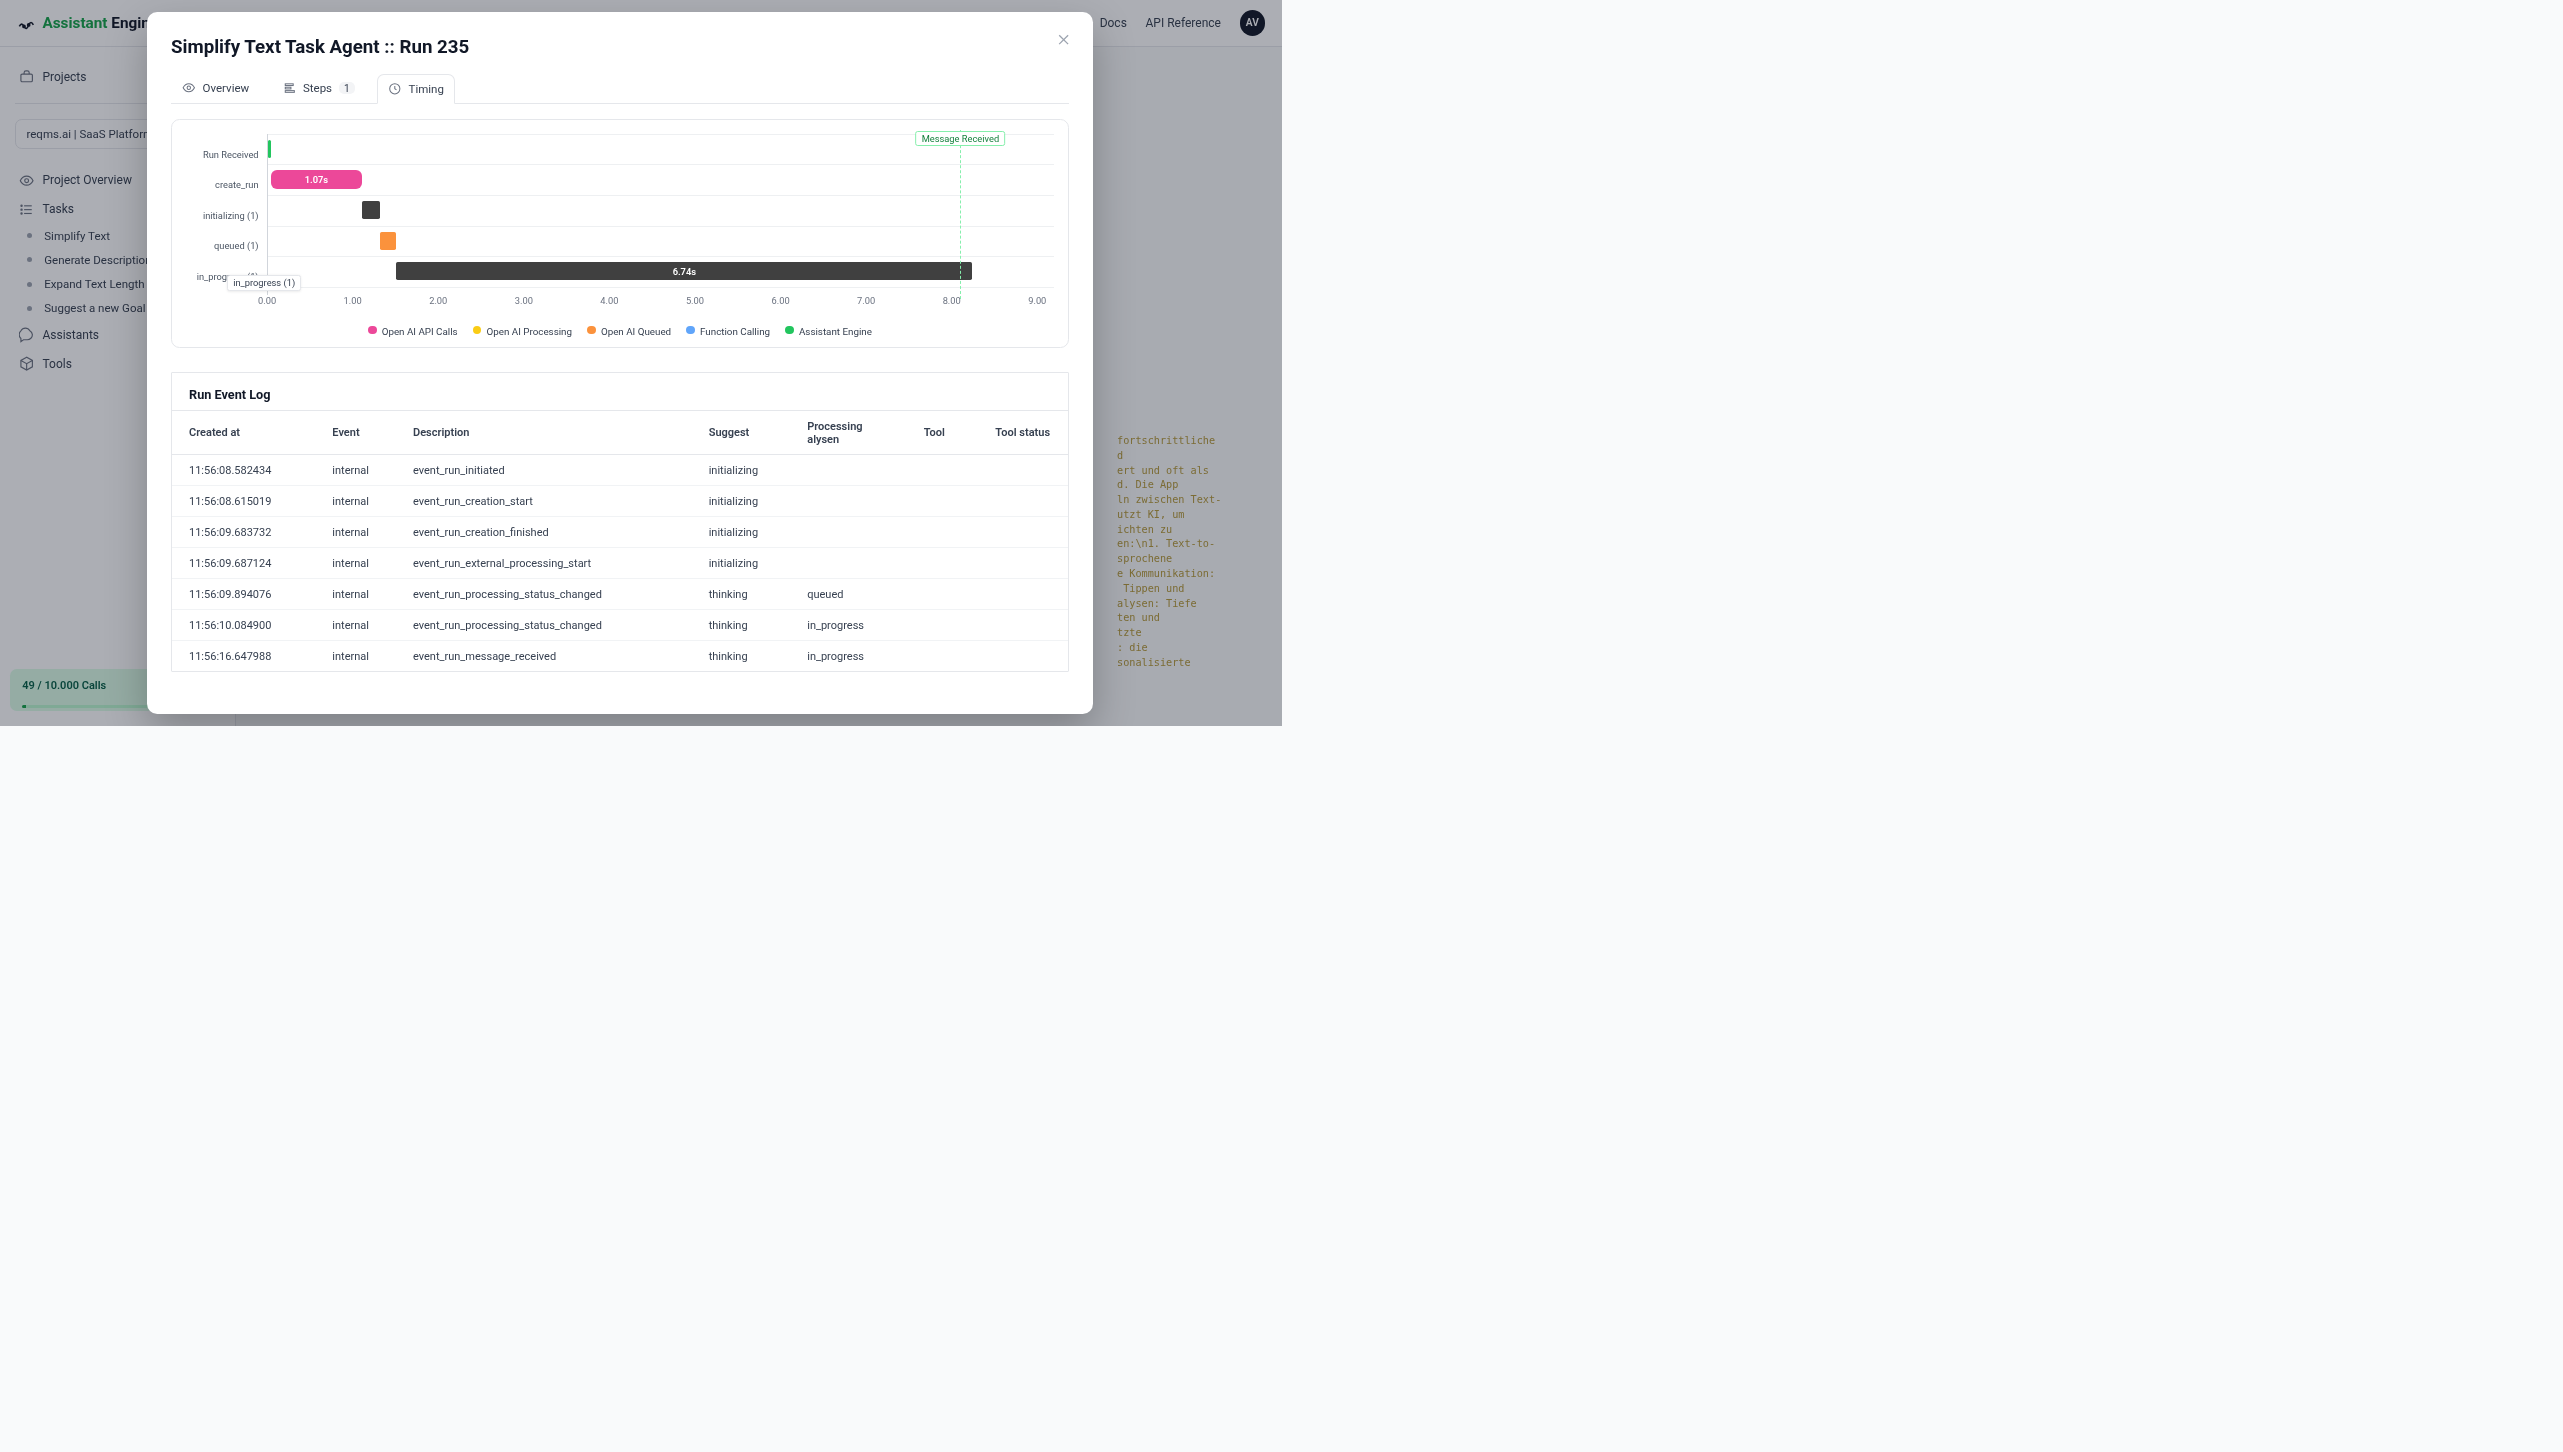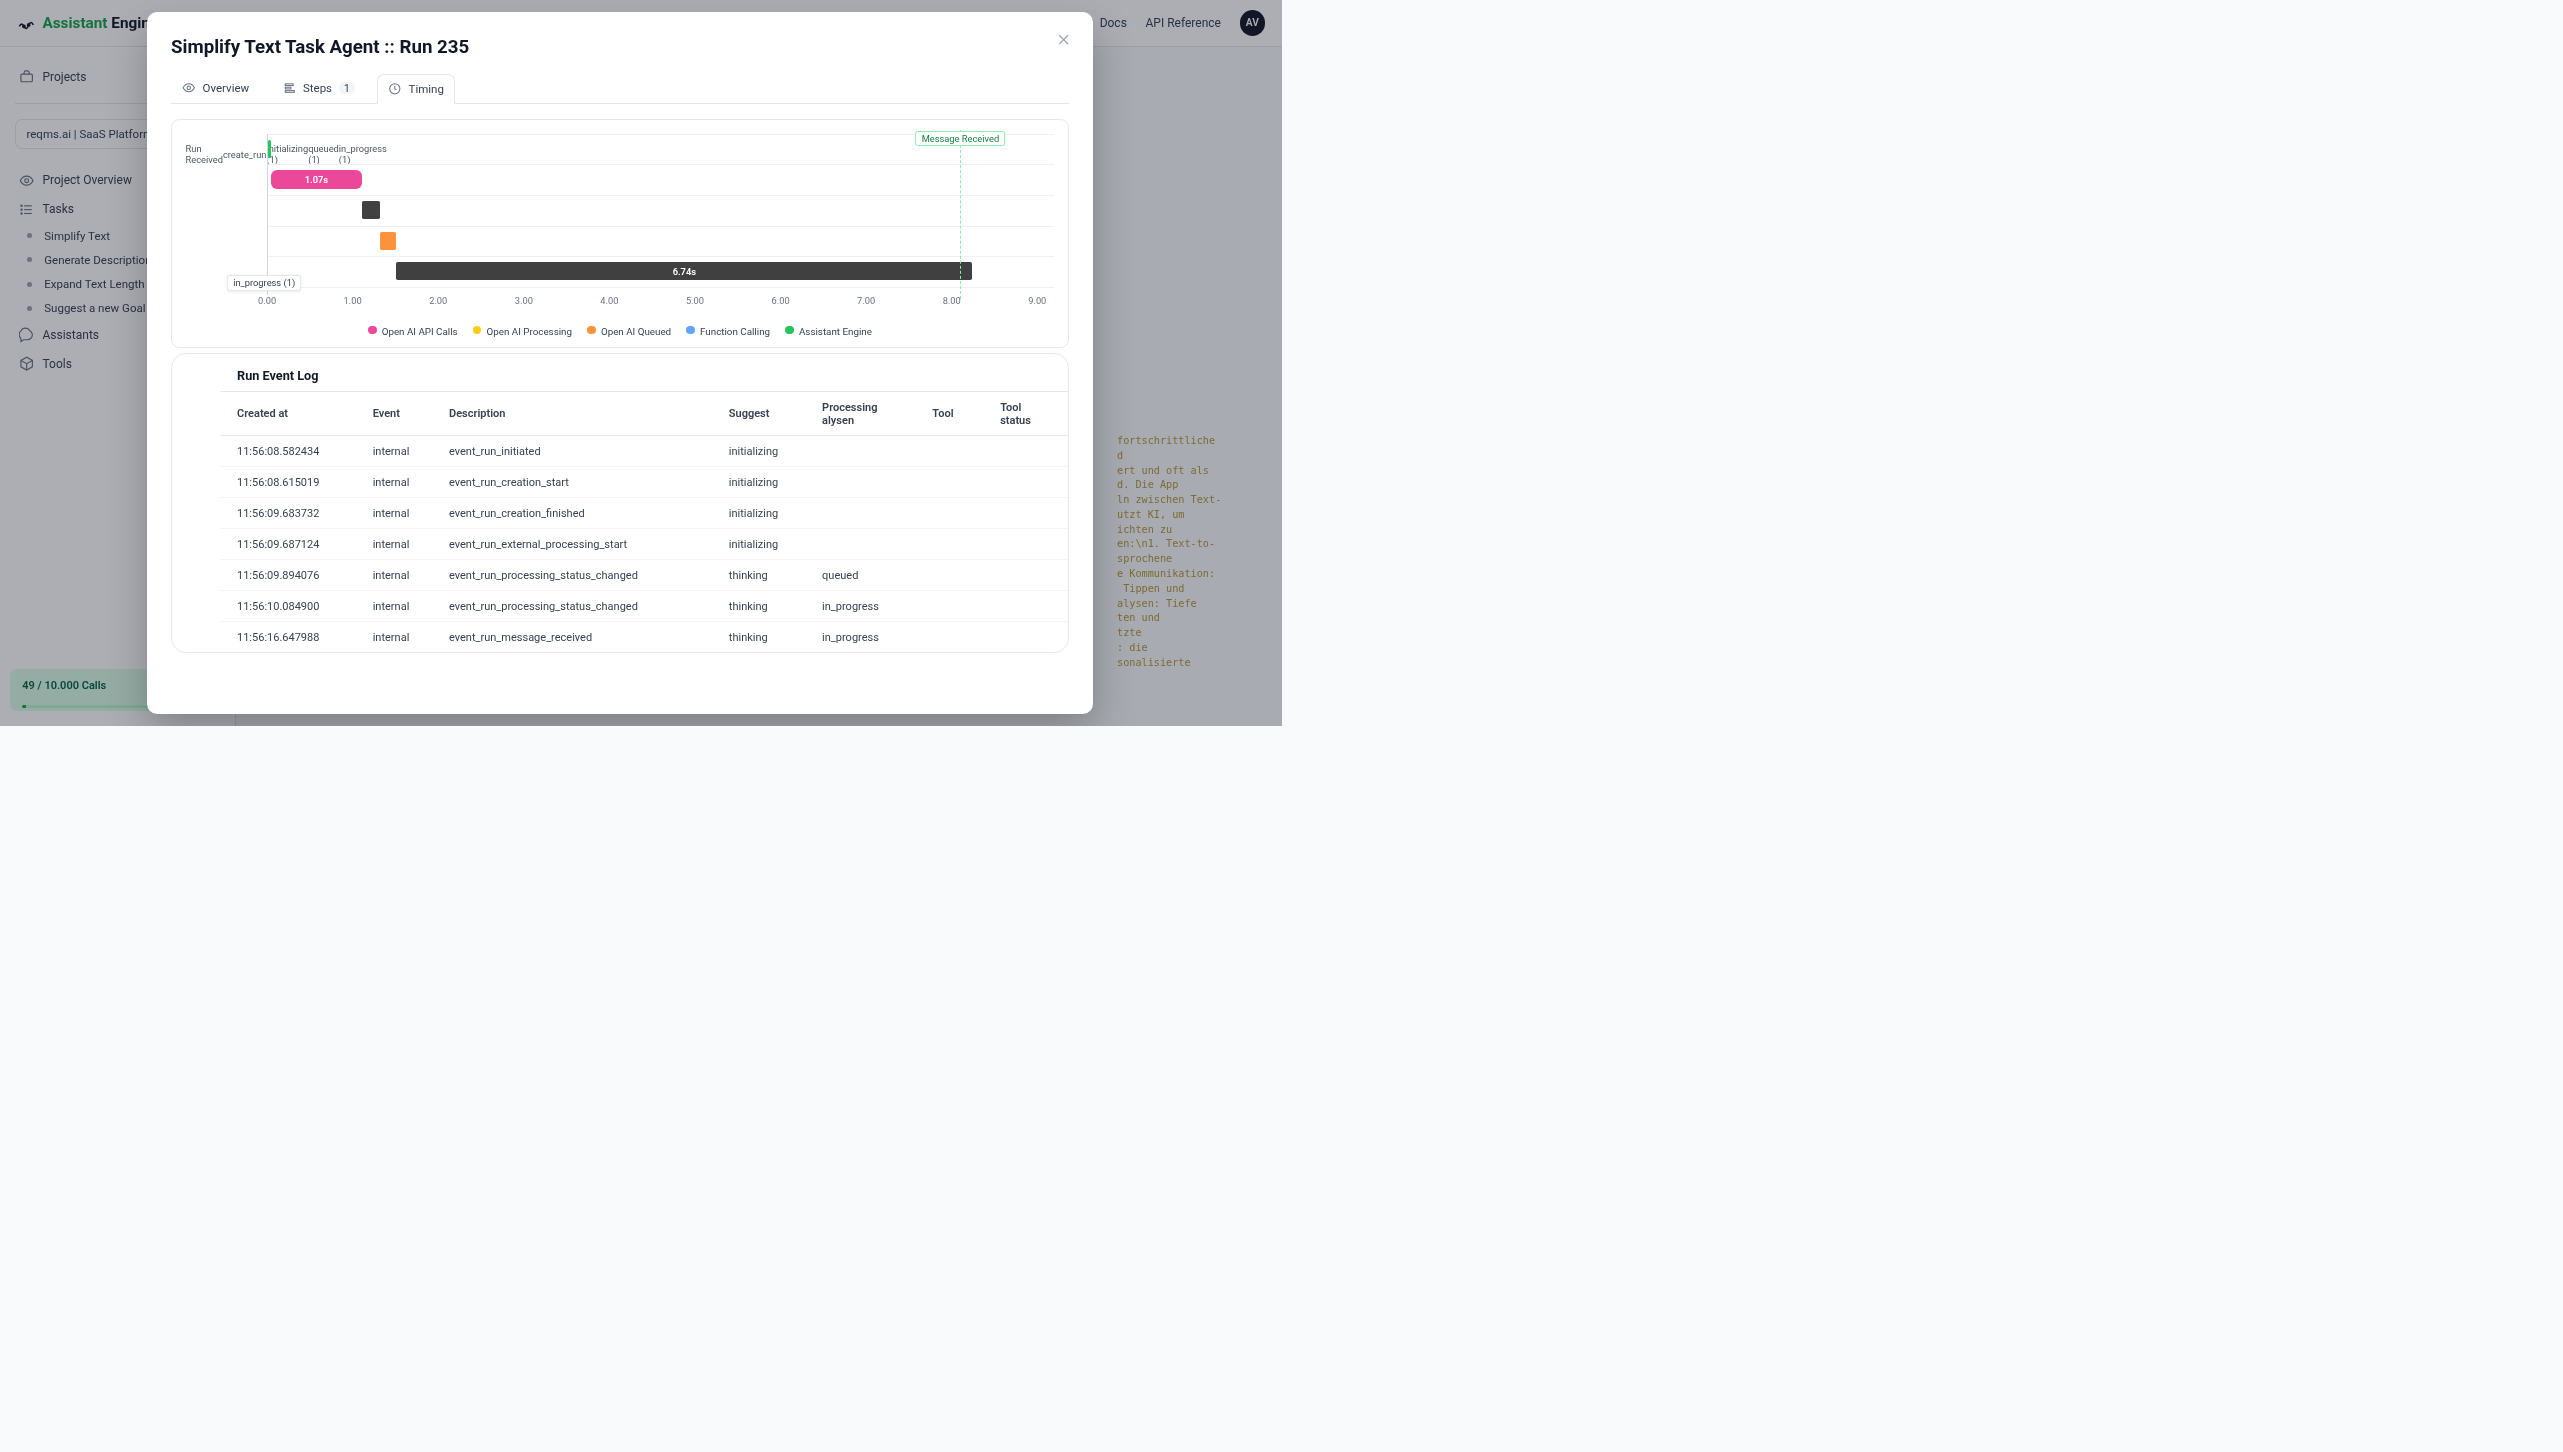--- a/index.html
+++ b/index.html
@@ -108,21 +108,21 @@
 
   .panel {
     margin: 15.3px 0 0;
     border: 0.8px solid #e5e7eb; border-radius: 8.5px;
     padding: 13.6px 13.6px 10.2px;
   }
 
   
   .chart-wrap { display: flex; gap: 8.5px; }
   .ylabels {
-    width: 73px; display: flex; justify-content: flex-start;
+    width: 73px; display: flex; flex-direction: column; justify-content: flex-start;
     padding-top: 5.1px;
   }
   .ylabels .row { height: 30.5px; display: flex; align-items: center; justify-content: flex-end; font-size: 9.3px; color: #4b5563; }
   .plot { flex: 1; position: relative; height: 187px; }
   .plot-area { position: absolute; left: 0; right: 0; top: 0; bottom: 25.4px; border-left: 0.8px solid #d1d5db; }
   .hgrid { position: absolute; left: 0; right: 0; height: 0; border-top: 0.8px solid #eef0f2; }
   .bar-row { position: absolute; left: 0; right: 0; height: 30.5px; }
   .bar {
     position: absolute; height: 18.7px; top: 6px; border-radius: 1.7px;
     display: flex; align-items: center; justify-content: center;
@@ -143,21 +143,21 @@
     font-size: 9.3px; padding: 1.7px 5.1px; border-radius: 2.5px; color: #374151;
     box-shadow: 0 0.8px 2.5px rgba(0,0,0,0.08);
   }
   .xaxis { position: absolute; left: 0; right: 0; bottom: 12px; height: 13.6px; }
   .xtick { position: absolute; transform: translateX(-50%); font-size: 9.3px; color: #6b7280; }
   .legend { display: flex; gap: 15.3px; justify-content: center; margin-top: 5.1px; font-size: 9.8px; color: #374151; }
   .lg { display: flex; align-items: flex-start; gap: 5.1px; }
   .sw { width: 8.5px; height: 8.5px; border-radius: 847px; }
 
   
-  .log-panel { margin-top: 5px; border: 0.8px solid #e5e7eb; border-radius: 15px; overflow: hidden; padding-left: 48px; }
+  .log-panel { margin-top: 24px; border: 0.8px solid #e5e7eb; border-radius: 1px; overflow: hidden; }
   .log-title { font-size: 12.7px; font-weight: 700; padding: 13.6px 17px 8.5px; }
   table.log { width: 100%; border-collapse: collapse; font-size: 11px; }
   table.log th {
     text-align: left; font-weight: 600; color: #374151;
     padding: 8.5px 17px; border-top: 0.8px solid #e5e7eb;
   }
   table.log td {
     padding: 8.5px 17px; border-top: 0.8px solid #f1f3f5; color: #374151;
   }
   table.log tbody tr:first-child td { border-top: 0.8px solid #e5e7eb; }

